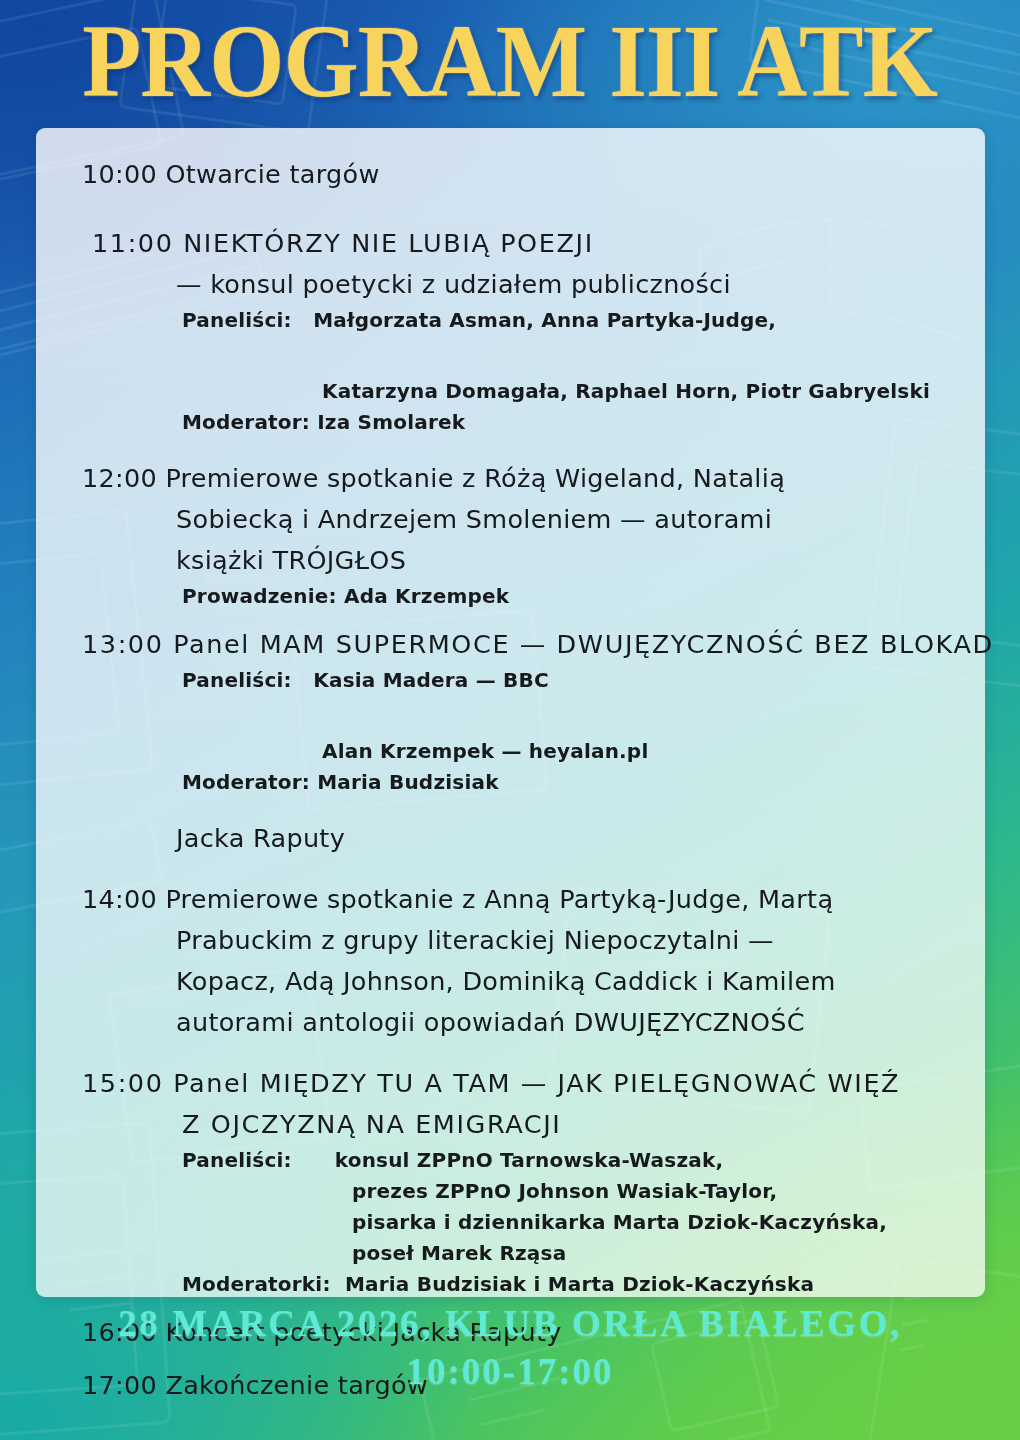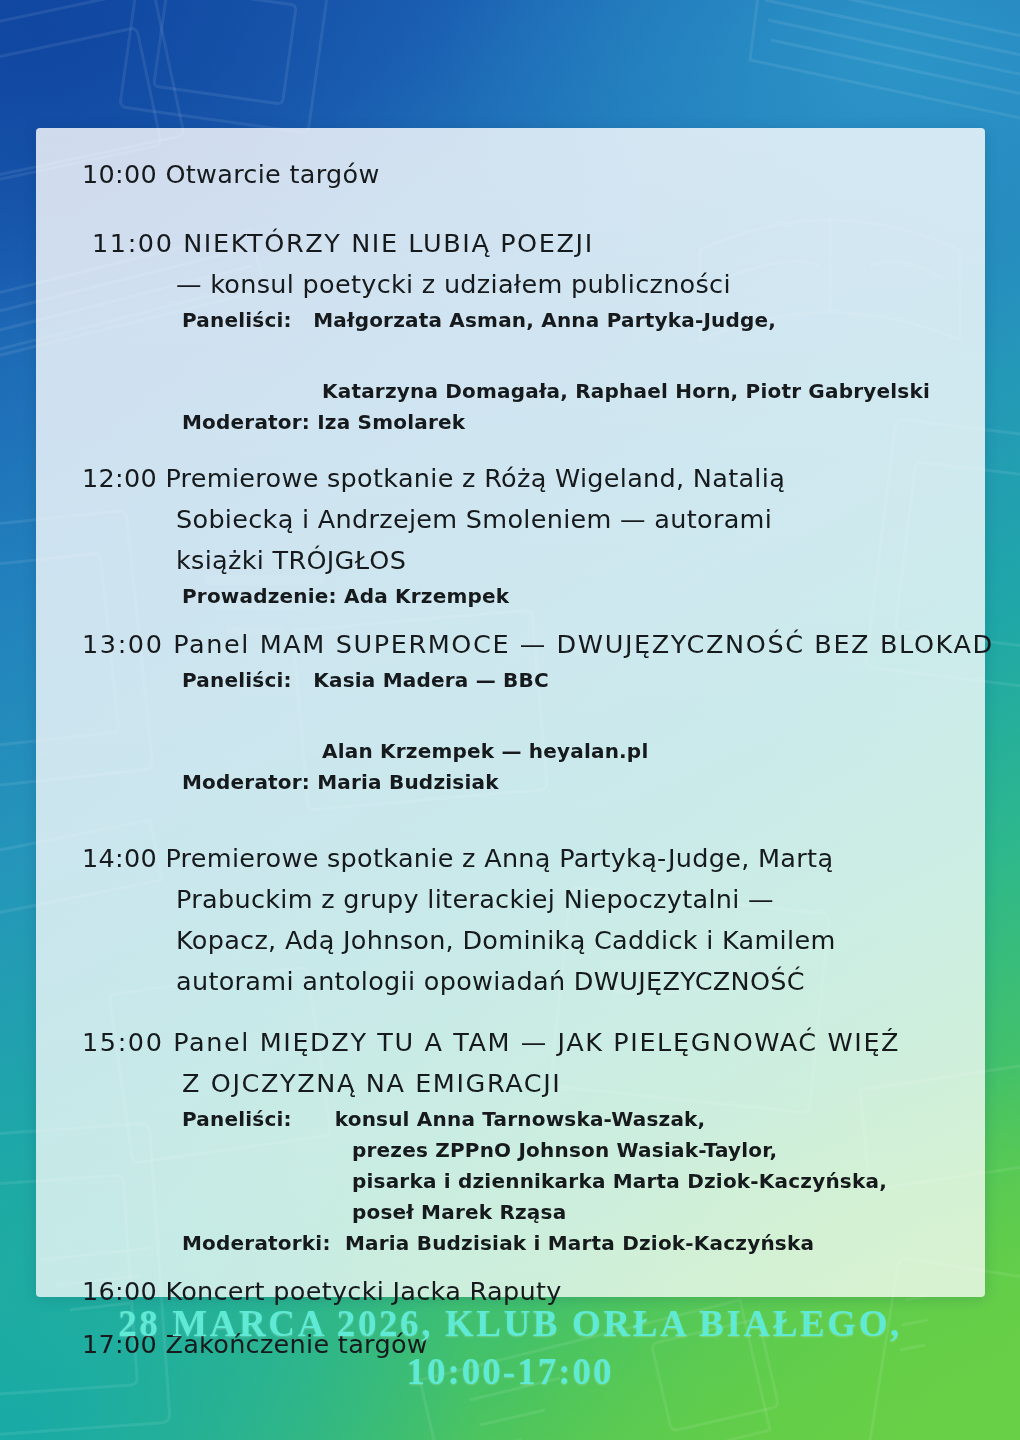--- a/index.html
+++ b/index.html
@@ -73,21 +73,21 @@
       2px 3px 6px rgba(8,40,92,.55);
     white-space:nowrap;
     padding-bottom:6px;
   }
 
   
   .card{
     position:absolute;
     left:36px; top:128px;
     width:949px; height:1169px;
-    border-radius:4px;
+    border-radius:9px;
     background:linear-gradient(180deg,
         rgba(255,255,255,.80) 0%,
         rgba(255,255,255,.78) 30%,
         rgba(255,255,255,.76) 60%,
         rgba(255,255,255,.74) 100%);
     box-shadow:0 2px 14px rgba(10,50,90,.18);
     padding:26px 22px 18px 46px;
   }
 
   
@@ -199,20 +199,23 @@
       <g fill="rgba(255,255,255,0.10)">
         <rect x="205" y="575" width="120" height="10" rx="5"></rect>
         <rect x="215" y="600" width="90" height="10" rx="5"></rect>
         <rect x="225" y="625" width="60" height="10" rx="5"></rect>
         <rect x="600" y="960" width="150" height="9" rx="4"></rect>
         <rect x="610" y="985" width="110" height="9" rx="4"></rect>
       </g>
     </svg>
   </div>
 
+  <div class="title-wrap">
+    <h1 class="title">PROGRAM III ATK</h1>
+  </div>
 
   <div class="card">
     <div id="schedule">
         <div class="item">
           <div class="line l-main i0">10:00 Otwarcie targów</div>
         </div>
         <div class="gap-lg"></div>
         <div class="item">
           <div class="line l-main track i1">11:00 NIEKTÓRZY NIE LUBIĄ POEZJI</div>
           <div class="line l-main i-h">— konsul poetycki z udziałem publiczności</div>
@@ -229,33 +232,34 @@
         </div>
         <div class="gap-sm"></div>
         <div class="item">
           <div class="line l-main track i0">13:00 Panel MAM SUPERMOCE — DWUJĘZYCZNOŚĆ BEZ BLOKAD</div>
           <div class="line l-sub i-d">Paneliści:   Kasia Madera — BBC</div>
           <div class="line l-sub i-d2">Alan Krzempek — heyalan.pl</div>
           <div class="line l-sub i-d">Moderator: Maria Budzisiak</div>
         </div>
         <div class="gap-md"></div>
         <div class="item">
+          <div class="line l-main i-h">Jacka Raputy</div>
         </div>
         <div class="gap-md"></div>
         <div class="item">
           <div class="line l-main i0">14:00 Premierowe spotkanie z Anną Partyką-Judge, Martą</div>
           <div class="line l-main i-h">Prabuckim z grupy literackiej Niepoczytalni —</div>
           <div class="line l-main i-h">Kopacz, Adą Johnson, Dominiką Caddick i Kamilem</div>
           <div class="line l-main i-h">autorami antologii opowiadań DWUJĘZYCZNOŚĆ</div>
         </div>
         <div class="gap-md"></div>
         <div class="item">
           <div class="line l-main track i0">15:00 Panel MIĘDZY TU A TAM — JAK PIELĘGNOWAĆ WIĘŹ</div>
           <div class="line l-main track i-d">Z OJCZYZNĄ NA EMIGRACJI</div>
-          <div class="line l-sub i-d">Paneliści:      konsul Anna Tarnowska-Waszak,</div>
+          <div class="line l-sub i-d">Paneliści:      konsul ZPPnO Tarnowska-Waszak,</div>
           <div class="line l-sub i-d3">prezes ZPPnO Johnson Wasiak-Taylor,</div>
           <div class="line l-sub i-d3">pisarka i dziennikarka Marta Dziok-Kaczyńska,</div>
           <div class="line l-sub i-d3">poseł Marek Rząsa</div>
           <div class="line l-sub i-d">Moderatorki:  Maria Budzisiak i Marta Dziok-Kaczyńska</div>
         </div>
         <div class="gap-sm"></div>
         <div class="item">
           <div class="line l-main i0">16:00 Koncert poetycki Jacka Raputy</div>
         </div>
         <div class="gap-sm"></div>

